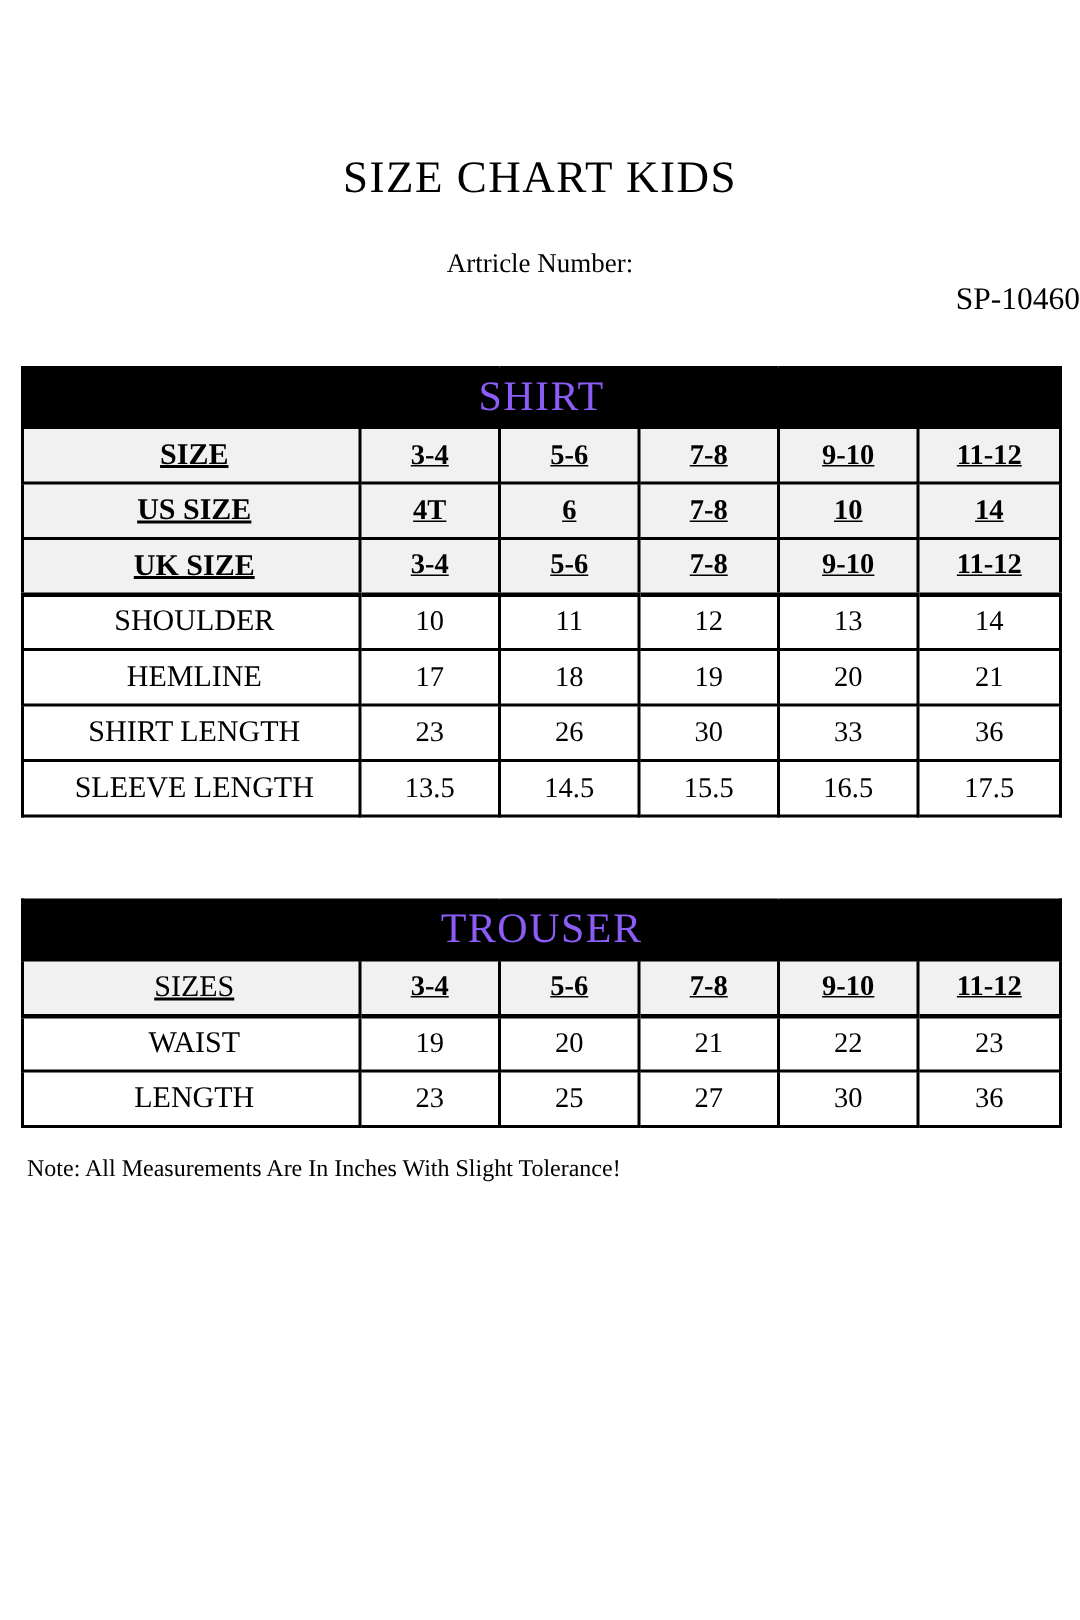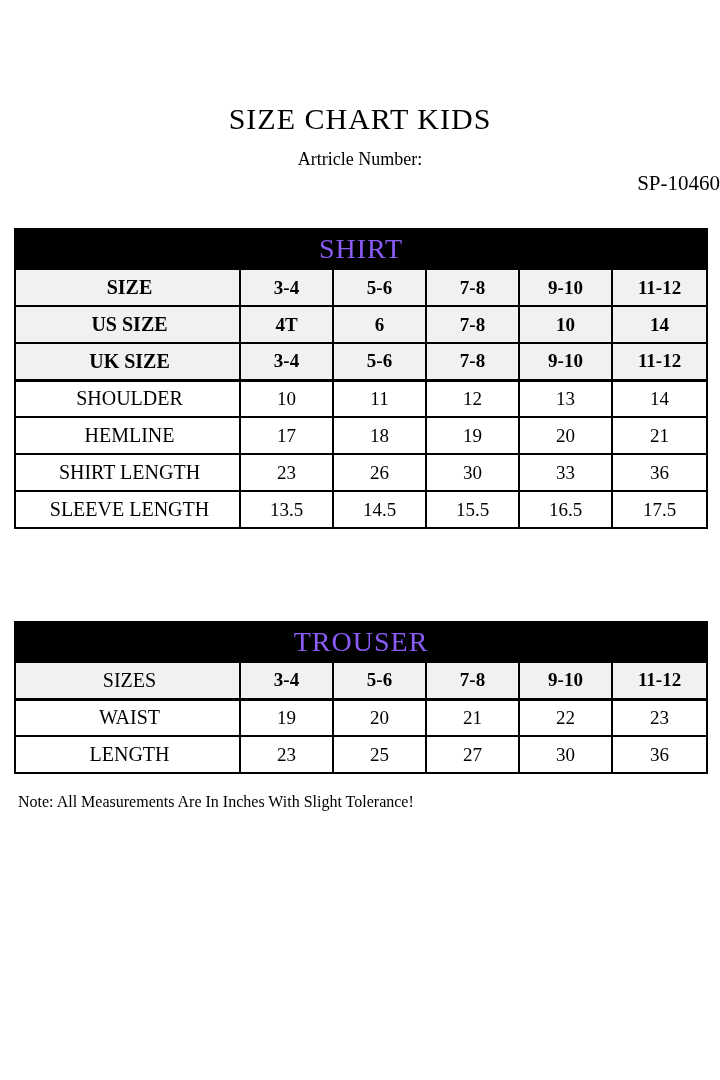--- a/index.html
+++ b/index.html
@@ -14,39 +14,39 @@
   }
   .doc-title {
     padding-top: 102px;
     text-align: center;
     font-size: 30px;
     font-weight: 400;
     letter-spacing: 1px;
     line-height: 34px;
   }
   .article-label {
-    margin-top: 12px;
+    margin-top: 28px;
     text-align: center;
     font-size: 18px;
     line-height: 22px;
   }
   .article-number {
     text-align: right;
     font-size: 21px;
     font-weight: 400;
     line-height: 26px;
   }
   table.size-chart {
     border-collapse: collapse;
     width: 692px;
     margin-left: 14px;
     table-layout: fixed;
   }
   table.shirt { margin-top: 32px; }
-  table.trouser { margin-top: 92px; }
+  table.trouser { margin-top: 54px; }
   table.size-chart td {
     border: 2px solid #000000;
     text-align: center;
     vertical-align: middle;
     height: 37px;
     font-size: 19px;
     background: #ffffff;
   }
   tr.band td {
     background: #000000;
@@ -58,20 +58,21 @@
   }
   td.lbl {
     text-align: left;
     padding-left: 4px;
     background: #f1f1f1;
     border-right-width: 3px;
   }
   tr.size-row td {
     background: #f1f1f1;
     font-weight: 700;
+    text-decoration: underline;
   }
   tr.size-row td.lbl { font-size: 20px; }
   tr.size-row.label-regular td.lbl { font-weight: 400; }
   tr.thick-bottom td { border-bottom-width: 3px; }
   tr.meas-row td.lbl {
     font-size: 20px;
     font-weight: 400;
   }
   .note {
     margin: 18px 0 12px 18px;

